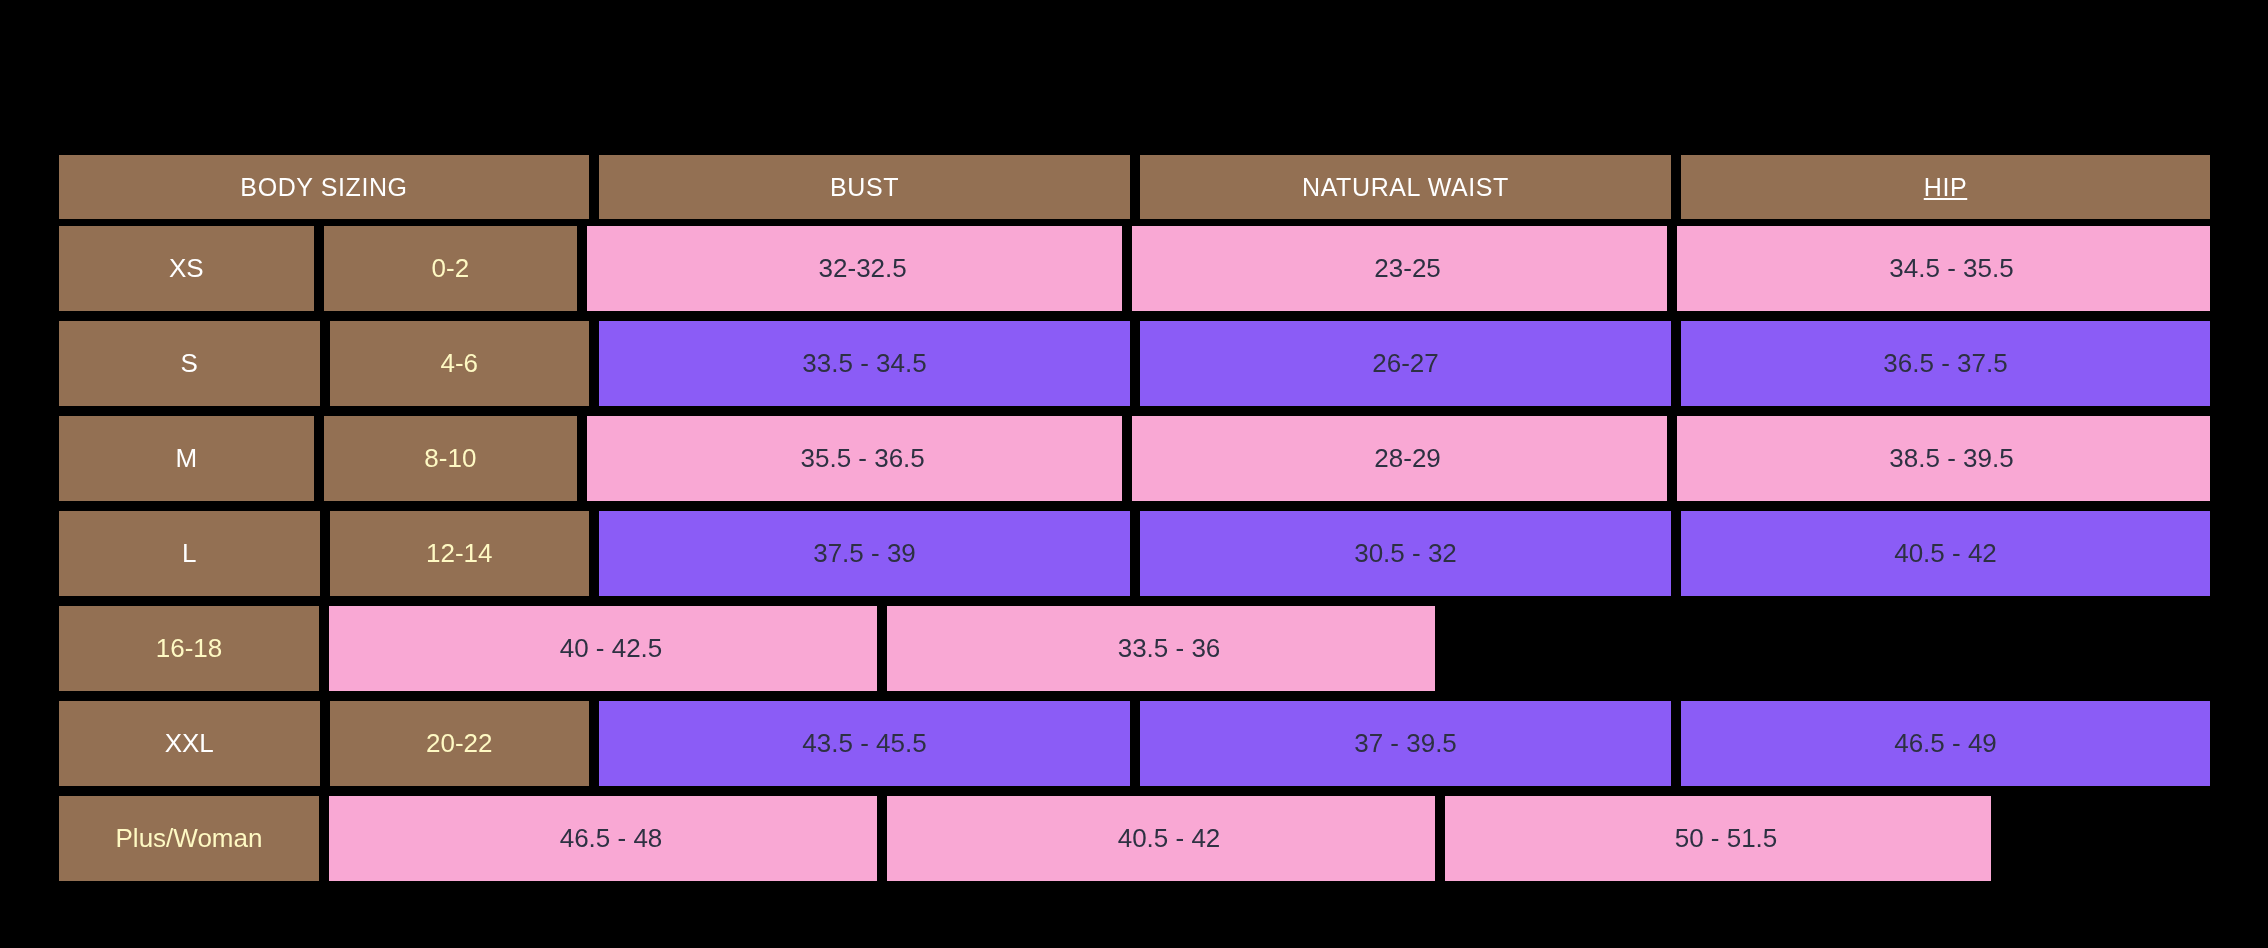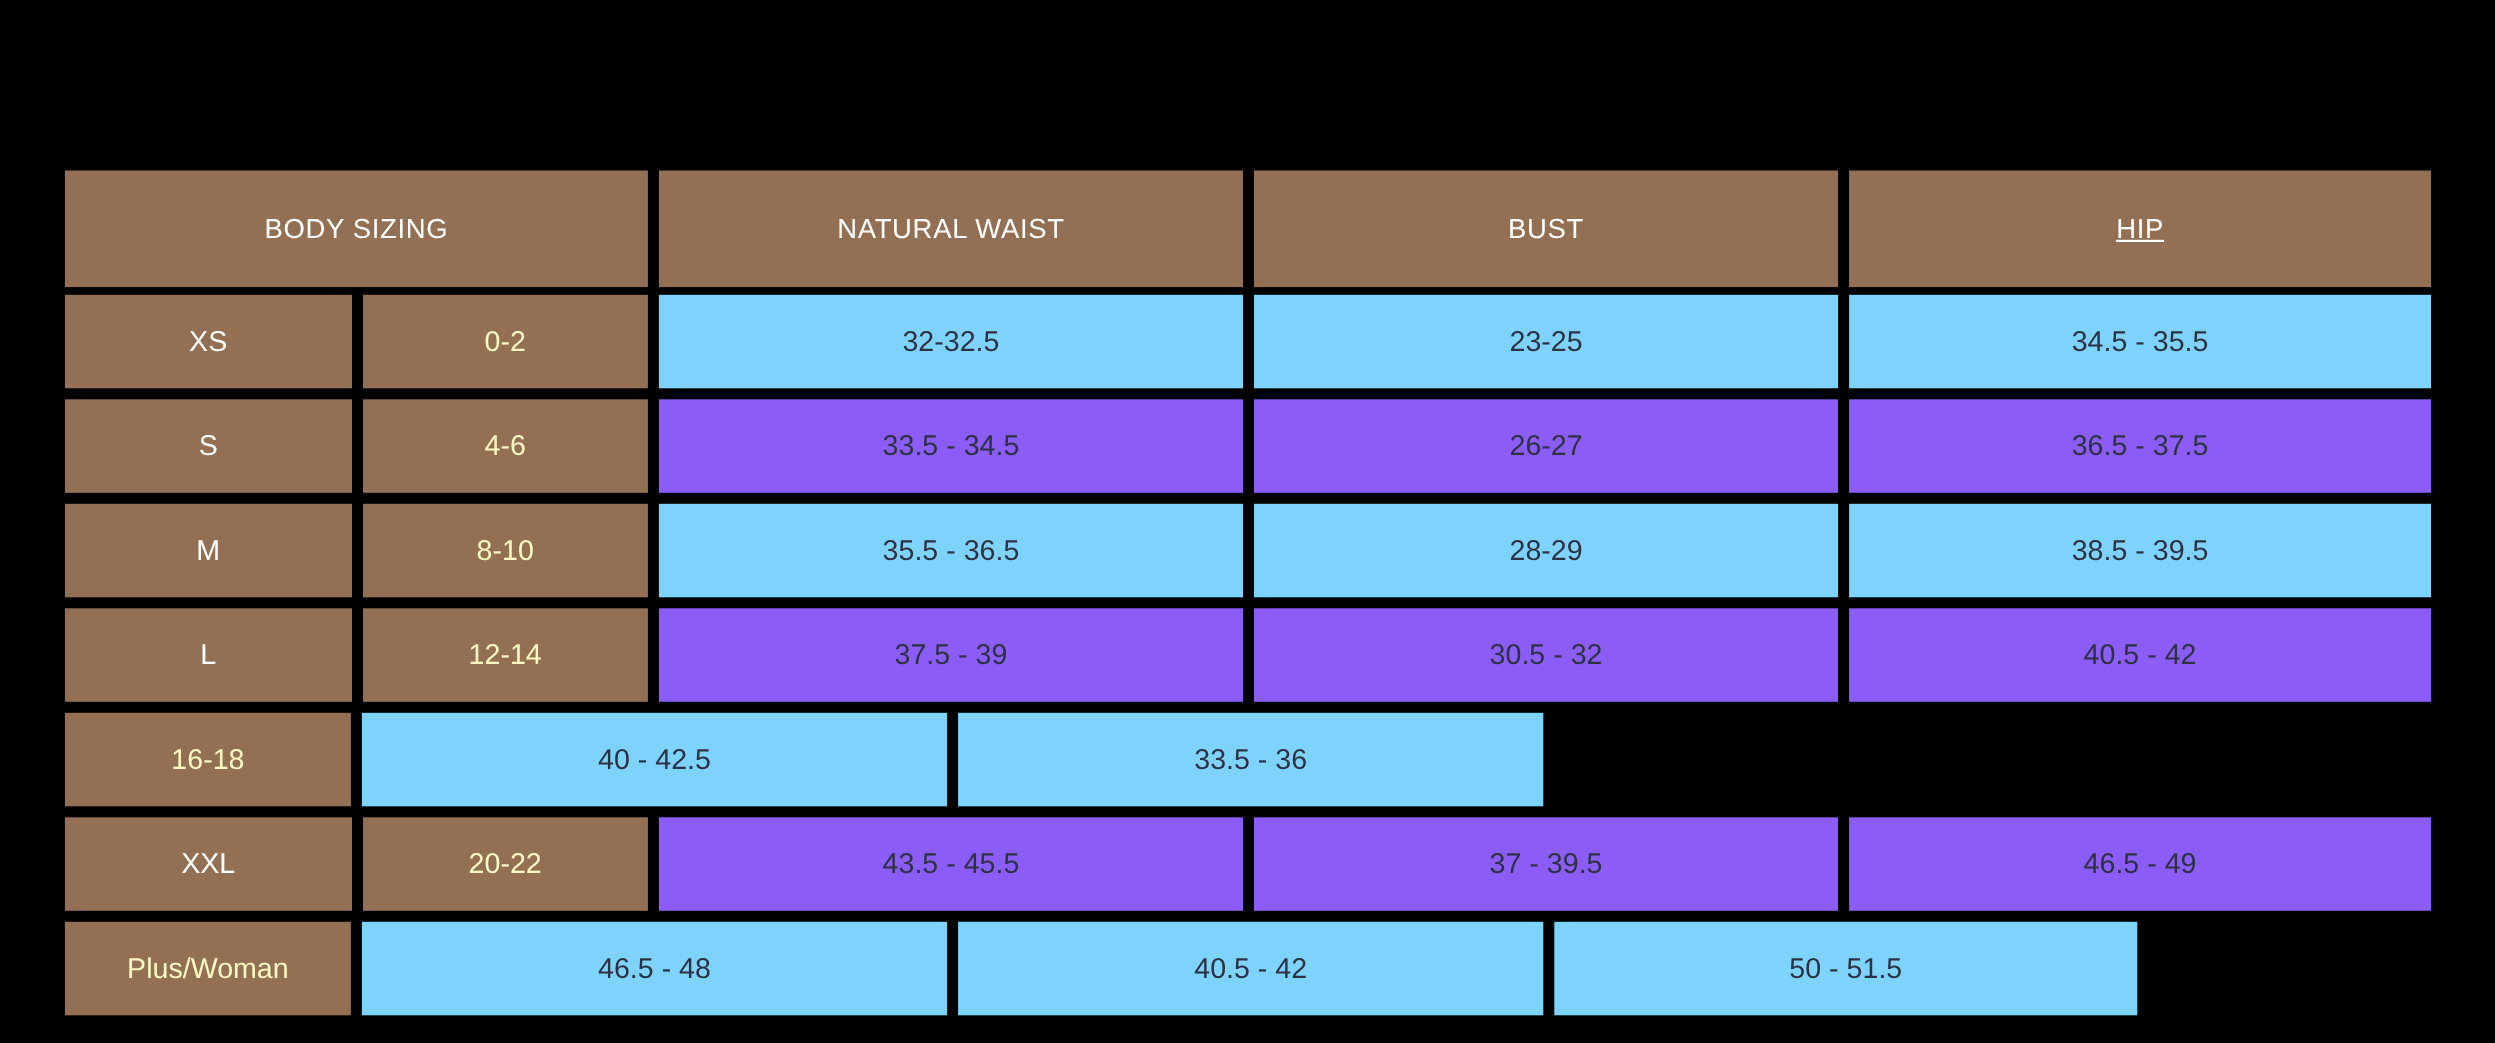--- a/index.html
+++ b/index.html
@@ -20,21 +20,21 @@
     position: absolute;
     left: 59px;
     top: 155px;
     width: 2151px;
   }
 
   
   .header-row {
     display: flex;
     gap: 10px;
-    height: 106px;
+    height: 64px;
     text-align: right;
   }
   .hcell {
     background: #937053;
     color: #ffffff;
     display: flex;
     align-items: center;
     justify-content: center;
     font-size: 25px;
     letter-spacing: 0.6px;
@@ -74,32 +74,32 @@
     width: 260px;
     background: #937053;
     color: #fef9c3;
   }
   .cell.meas {
     width: 532px;
     color: #2d3142;
   }
   .cell.meas.hip { width: 530px; }
 
-  .row.shade-a .cell.meas { background: #7dd3fc; }
+  .row.shade-a .cell.meas { background: #f9a8d4; padding-left: 16px; }
   .row.shade-b .cell.meas { background: #8b5cf6; }
 </style>
 </head>
 <body>
 
 <div class="chart-wrap">
 
   <div class="header-row">
     <div class="hcell c-size">BODY SIZING</div>
+    <div class="hcell c-bust">BUST</div>
     <div class="hcell c-waist">NATURAL WAIST</div>
-    <div class="hcell c-bust">BUST</div>
     <div class="hcell c-hip">HIP</div>
   </div>
 
   <div class="body-rows">
 
     <div class="row shade-a">
       <div class="cell size-letter">XS</div>
       <div class="cell size-number">0-2</div>
       <div class="cell meas">32-32.5</div>
       <div class="cell meas">23-25</div>

